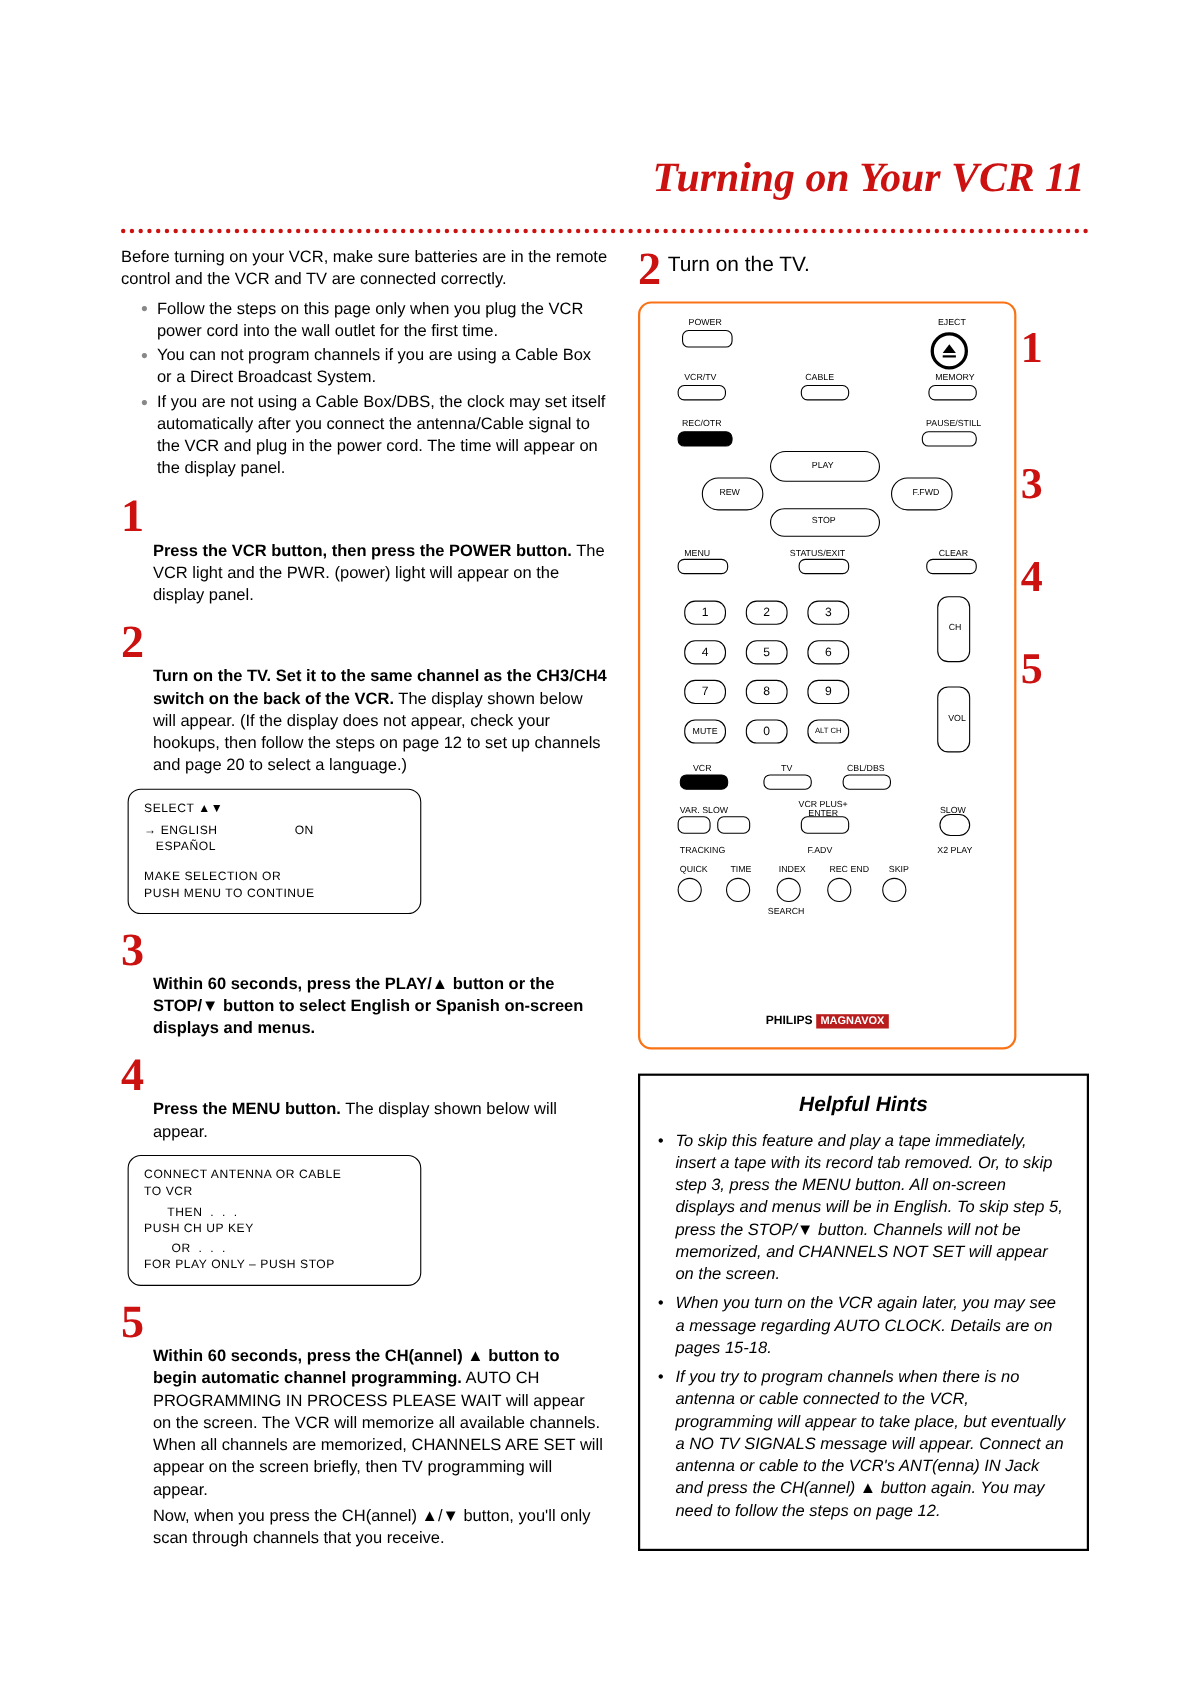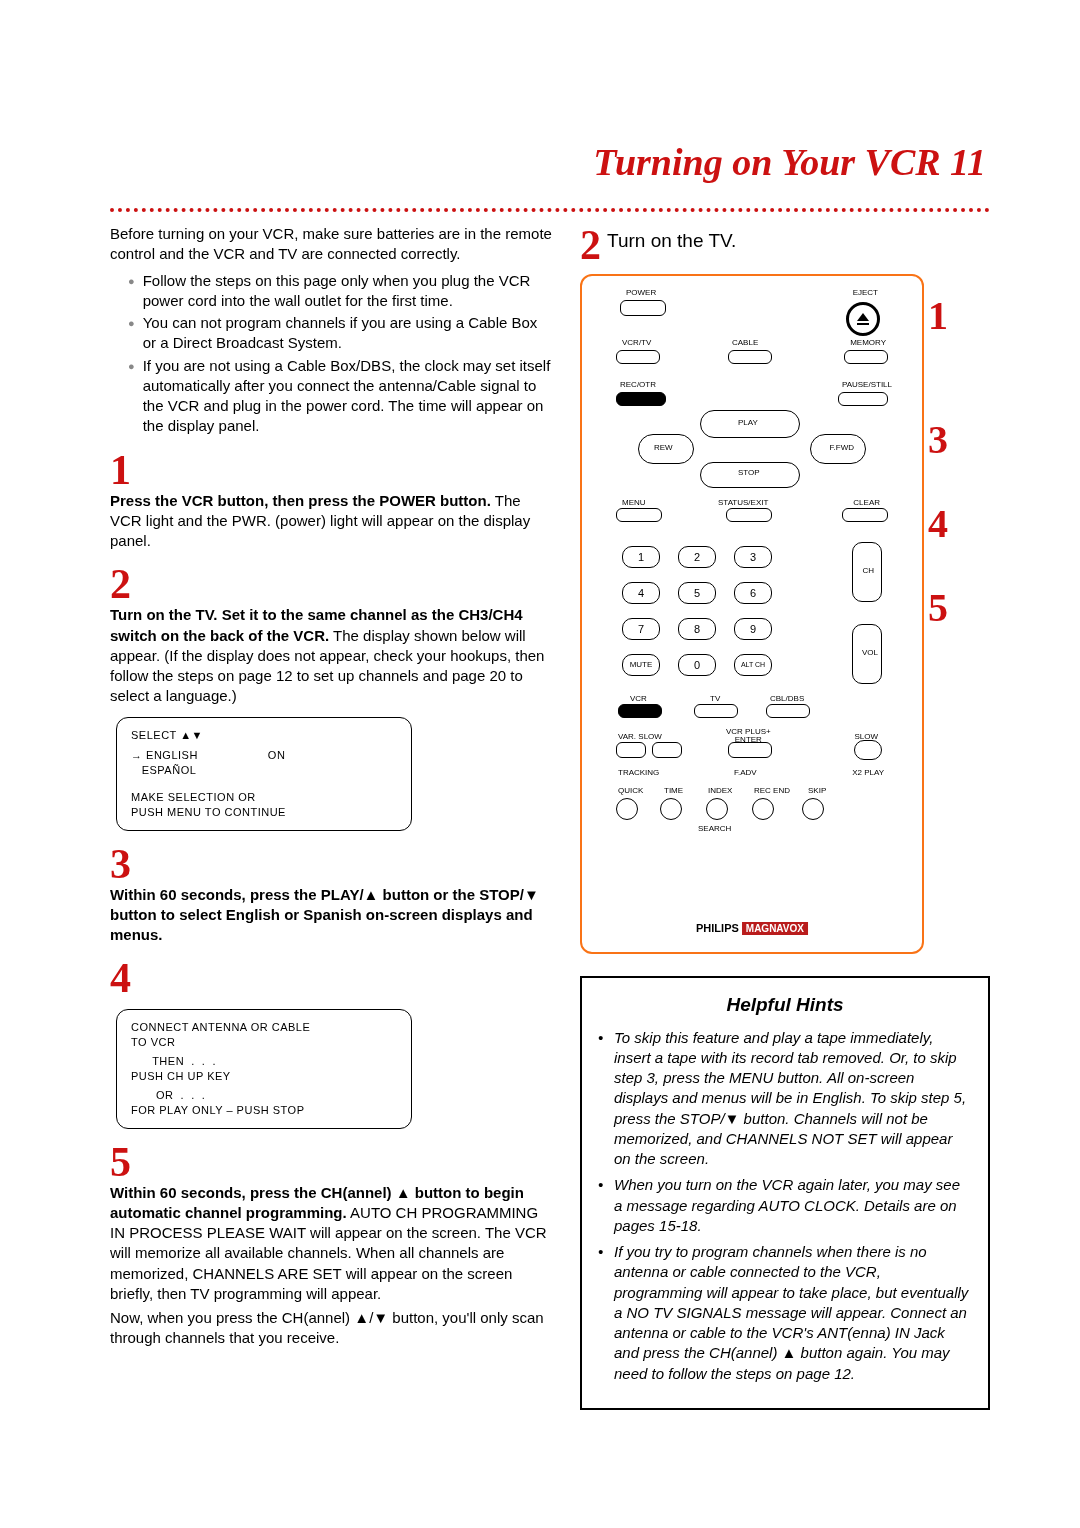--- a/index.html
+++ b/index.html
@@ -35,26 +35,26 @@
   .bul::before { content: "●"; color: #888; font-size: 11px; line-height: 20px; }
   .bignum {
     font-family: Georgia, serif;
     font-weight: bold;
     font-size: 42px;
     color: #c11;
     margin-top: 12px;
     margin-bottom: 0px;
     line-height: 1;
   }
-  .step { margin-bottom: 4px; }
+  .step { margin-bottom: 4px; margin-left: 29px; }
   .step b { font-weight: bold; }
   .screen {
     border: 1.5px solid #000;
     border-radius: 12px;
-    width: 296px;
+    width: 267px;
     padding: 10px 14px;
     font-size: 11px;
     margin: 10px 0 6px 6px;
     line-height: 1.35;
     letter-spacing: 0.5px;
   }
   .screen .row2 { margin-top: 4px; }
   .tvon { display:flex; align-items:flex-start; gap:6px; }
   .tvon .bignum { margin-top: 0; }
   .remote-wrap { display:flex; align-items:flex-start; }
@@ -126,20 +126,21 @@
       </div>
       <div style="white-space:pre;">   ESPAÑOL</div>
       <div class="row2" style="margin-top:12px;">MAKE SELECTION OR</div>
       <div>PUSH MENU TO CONTINUE</div>
     </div>
 
     <div class="bignum">3</div>
     <p class="step"><b>Within 60 seconds, press the PLAY/▲ button or the STOP/▼ button to select English or Spanish on-screen displays and menus.</b></p>
 
     <div class="bignum">4</div>
+    <p class="step"><b>Press the MENU button.</b><span> The display shown below will appear.</span></p>
 
     <div class="screen">
       <div>CONNECT ANTENNA OR CABLE</div>
       <div>TO VCR</div>
       <div style="white-space:pre; margin-top:4px;">      THEN  .  .  .</div>
       <div>PUSH CH UP KEY</div>
       <div style="white-space:pre; margin-top:4px;">       OR  .  .  .</div>
       <div>FOR PLAY ONLY – PUSH STOP</div>
     </div>
 

